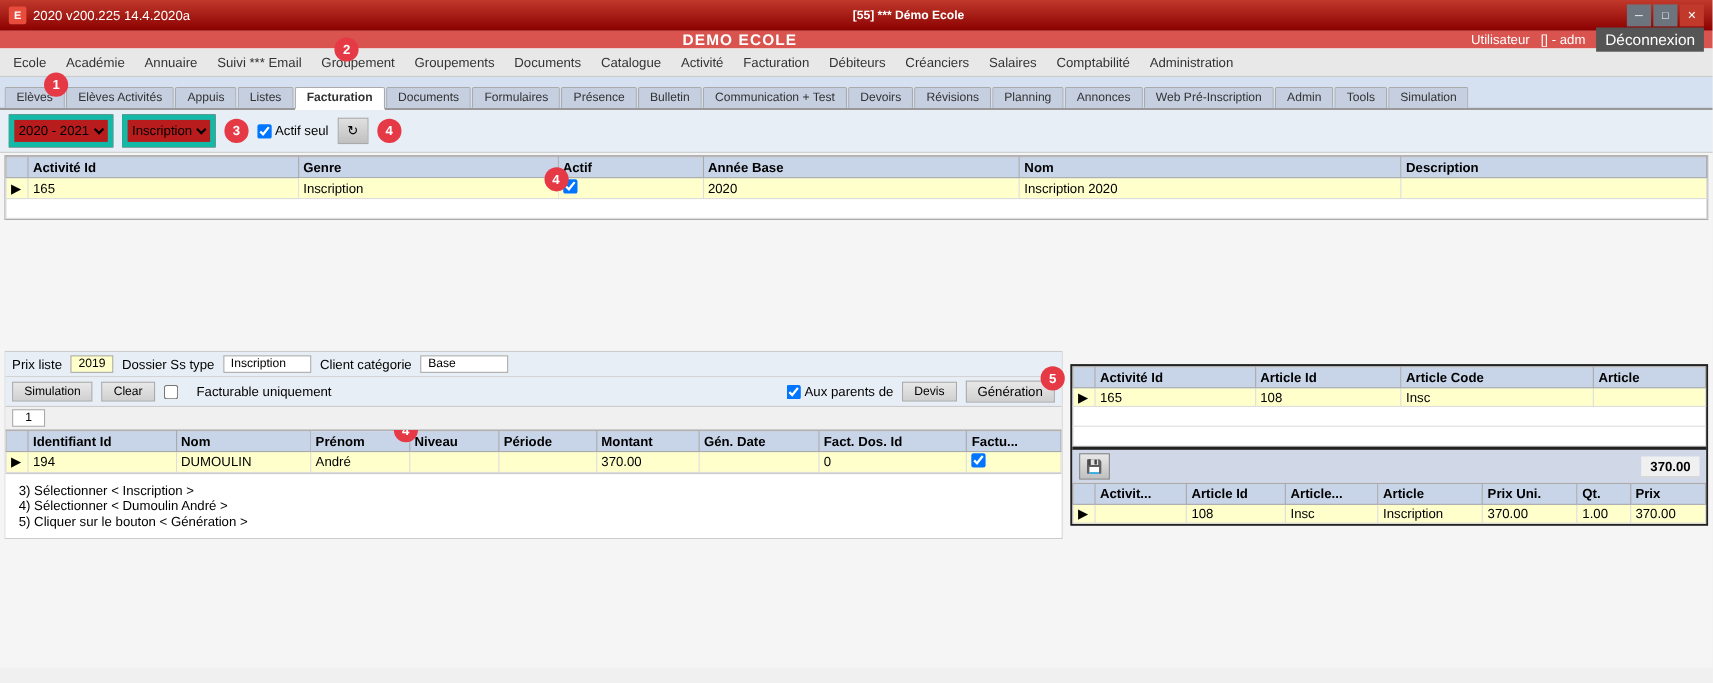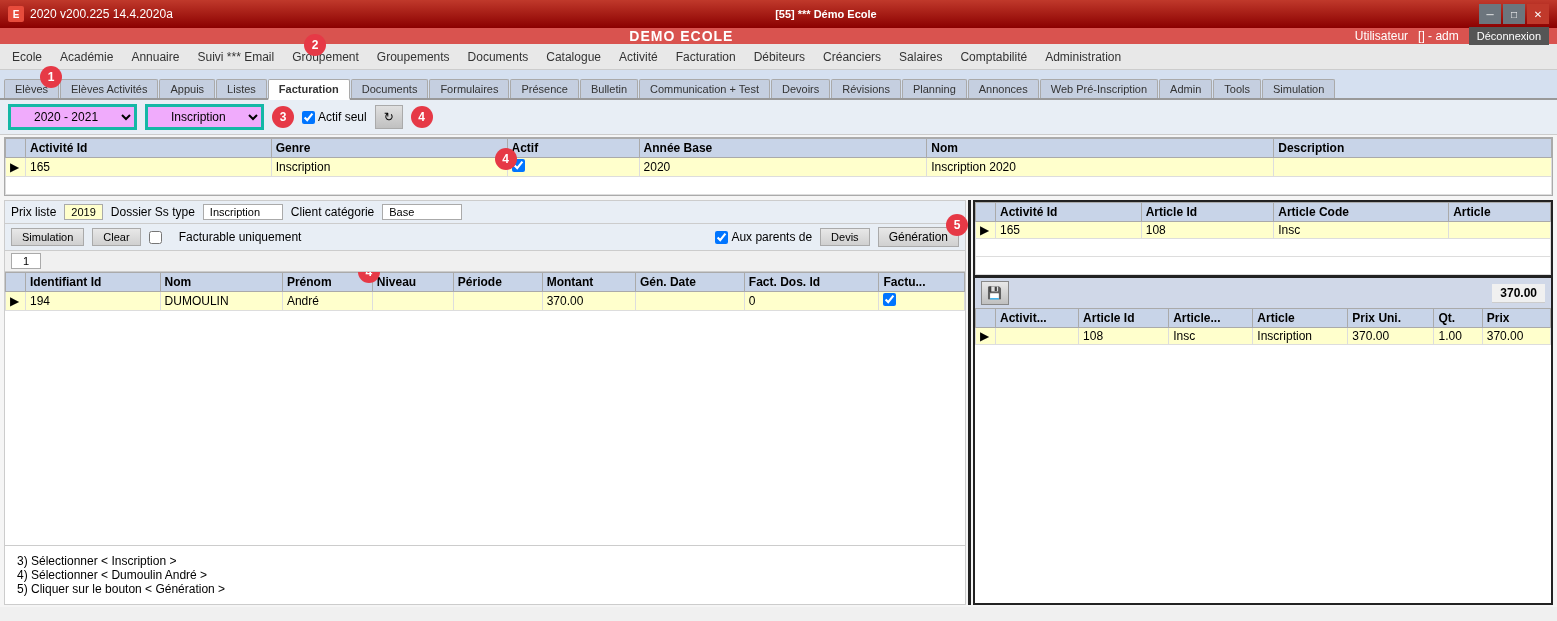--- a/index.html
+++ b/index.html
@@ -26,21 +26,21 @@
       background: #d9534f;
       height: 16px;
       display: flex;
       align-items: center;
       padding: 0 8px;
       color: white;
     }
     .app-bar-left { font-size: 11px; color: white; }
     .app-bar-center { flex: 1; text-align: center; font-weight: bold; font-size: 14px; letter-spacing: 1px; }
     .app-bar-right { display: flex; align-items: center; gap: 10px; font-size: 11px; }
-    .deconnexion-btn { background: #555; border: none; color: white; padding: 3px 8px; cursor: pointer; font-size: 11px; }
+    .deconnexion-btn { background: #555; border: none; color: white; padding: 3px 8px; cursor: pointer; font-size: 14px; }
 
     
     .main-menu {
       background: #e8e8e8;
       height: 26px;
       display: flex;
       align-items: center;
       padding: 0 4px;
       border-bottom: 1px solid #ccc;
       gap: 2px;
@@ -92,42 +92,43 @@
     
     .filter-bar {
       background: #e8eef5;
       padding: 4px 8px;
       display: flex;
       align-items: center;
       gap: 8px;
       border-bottom: 1px solid #ccc;
     }
     .filter-select {
-      border: 3px solid #14b8a6;
-      background: #f0abfc;
-      padding: 2px 19px;
+      border: 5px solid #14b8a6;
+      background: #b91c1c;
+      padding: 2px 0;
       font-size: 12px;
     }
     .refresh-btn {
       width: 28px; height: 24px;
       background: linear-gradient(to bottom, #e0e0e0, #c0c0c0);
       border: 1px solid #aaa;
       cursor: pointer;
       display: flex; align-items: center; justify-content: center;
       font-size: 14px;
     }
     .checkbox-label { display: flex; align-items: center; gap: 3px; font-size: 12px; }
 
     
     .split-area {
       display: flex;
       flex: 1;
       overflow: hidden;
       margin: 2px 4px;
       gap: 2px;
+      align-items: center;
     }
 
     
     .left-panel {
       flex: 1;
       display: flex;
       flex-direction: column;
       border: 1px solid #ccc;
       background: white;
     }

